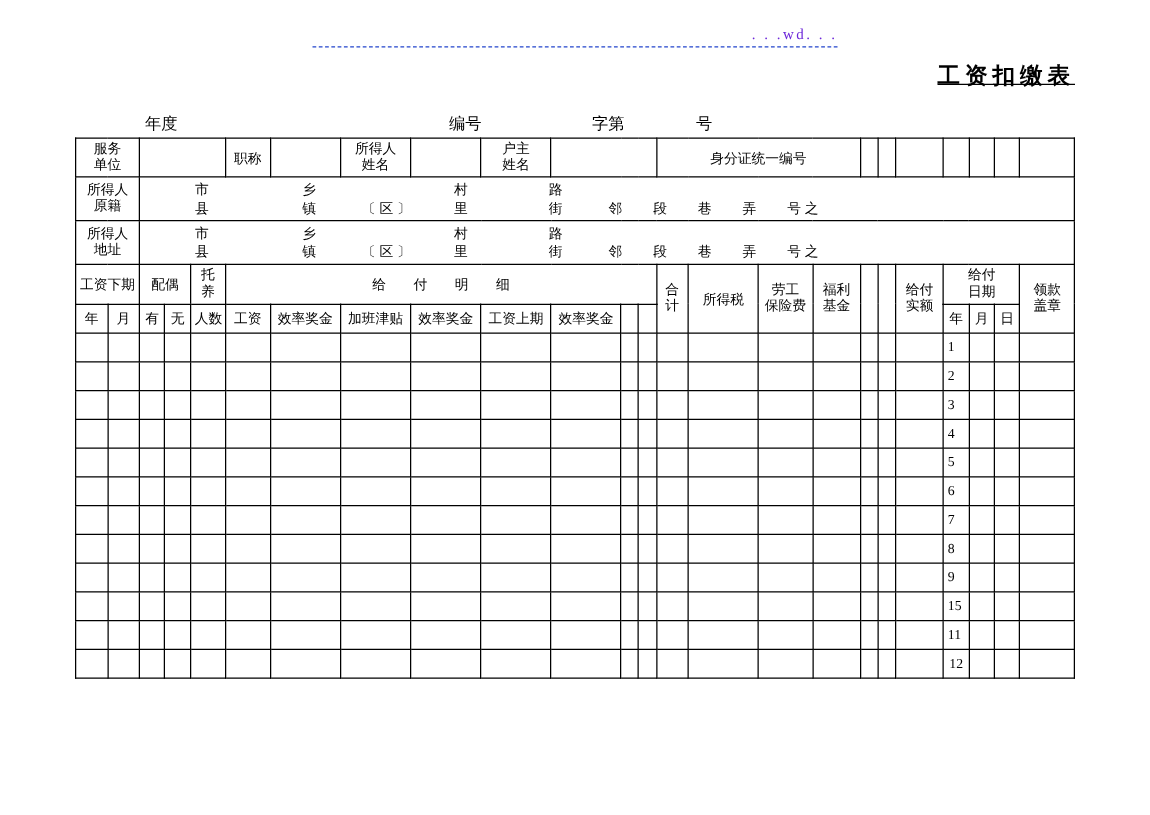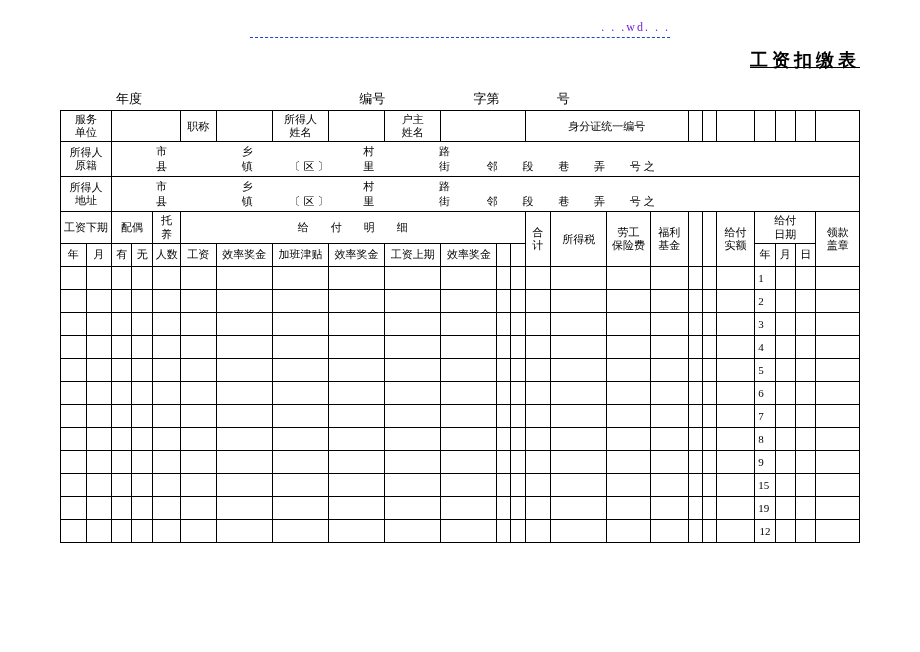--- a/index.html
+++ b/index.html
@@ -486,21 +486,21 @@
         <td></td>
         <td></td>
         <td></td>
         <td></td>
         <td></td>
         <td></td>
         <td></td>
         <td></td>
         <td></td>
         <td></td>
-        <td style="text-align: left; padding-left: 3px;">19</td>
+        <td style="text-align: left; padding-left: 3px;">11</td>
         <td></td>
         <td></td>
         <td></td>
       </tr>
       <tr>
         <td></td>
         <td></td>
         <td></td>
         <td></td>
         <td></td>

